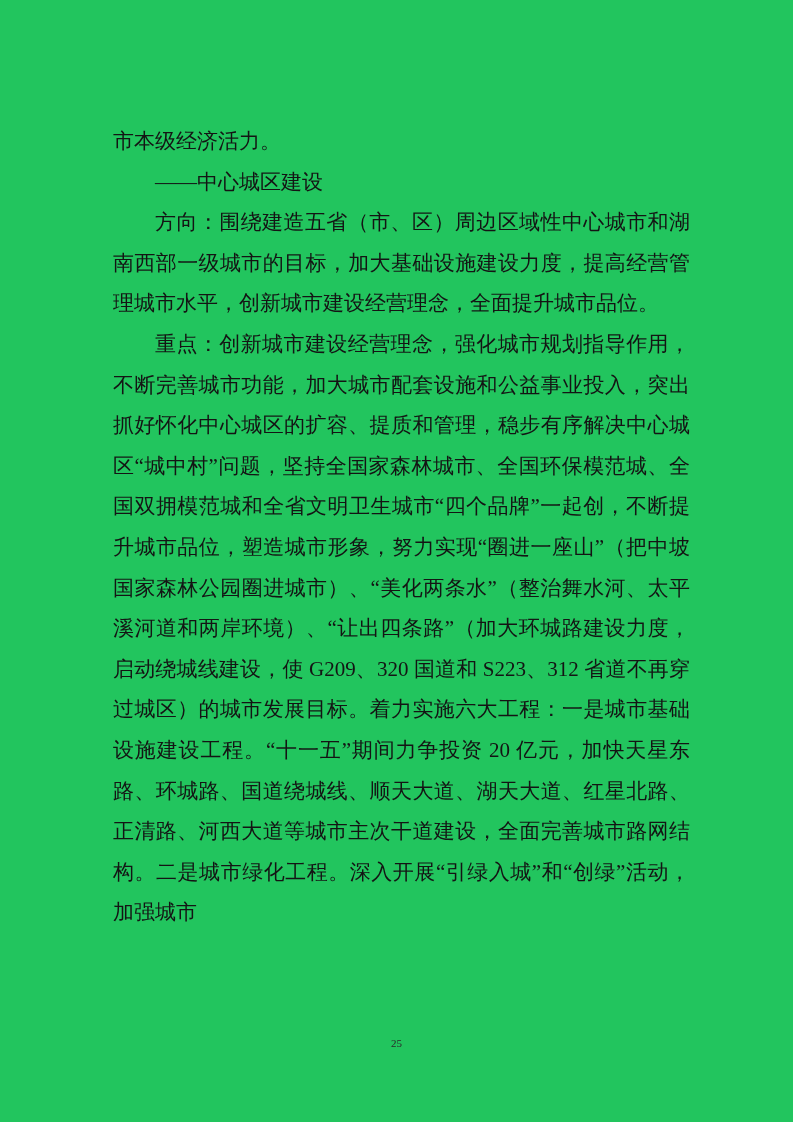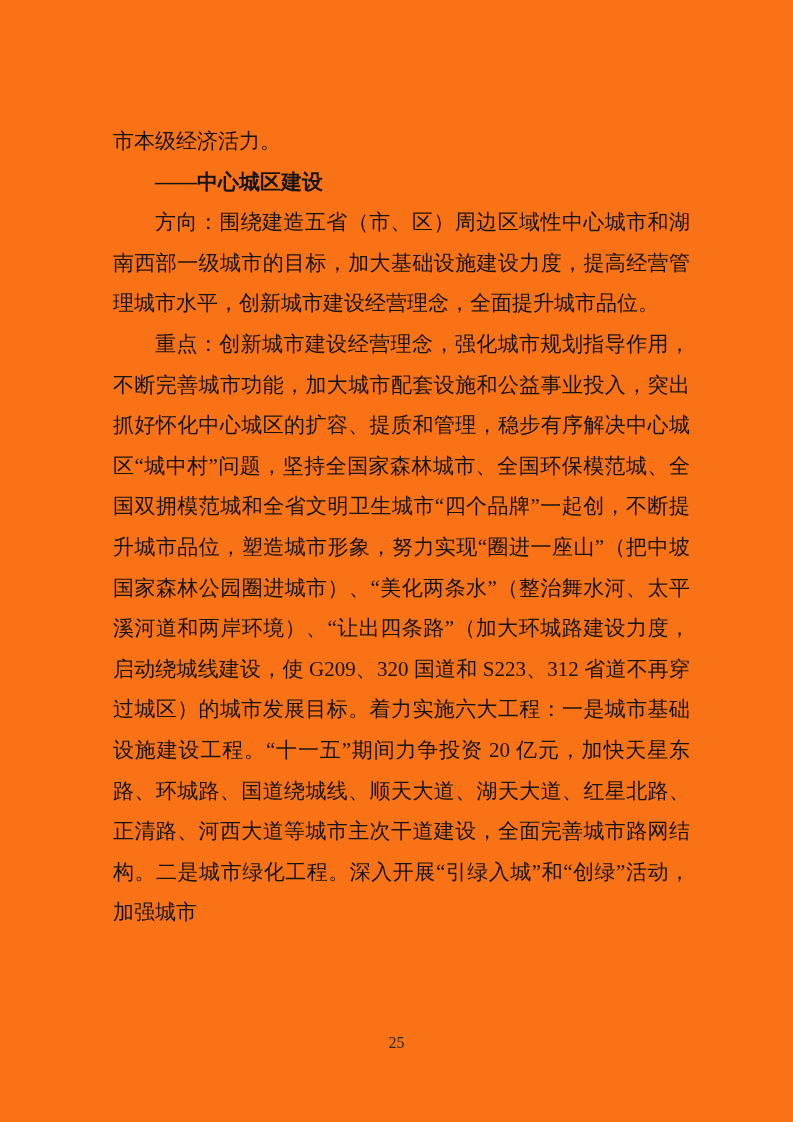--- a/index.html
+++ b/index.html
@@ -5,21 +5,21 @@
   html, body {
     margin: 0;
     padding: 0;
     background: #e8e8e8;
   }
   .page {
     position: relative;
     width: 793px;
     height: 1122px;
     margin: 0 auto;
-    background: #f97316;
+    background: #22c55e;
     overflow: hidden;
     font-family: "Liberation Serif", "DejaVu Serif", serif;
     color: #141414;
   }
   .content {
     position: absolute;
     top: 121px;
     left: 113px;
     width: 577px;
     font-size: 21px;
@@ -29,29 +29,29 @@
   }
   .content p {
     margin: 0;
     padding: 0;
   }
   .para-indent {
     text-indent: 2em;
   }
   .section-heading {
     text-indent: 2em;
-    font-weight: bold;
+    font-weight: normal;
   }
   .page-footer {
     position: absolute;
     top: 1034px;
     left: 0;
     width: 100%;
     text-align: center;
-    font-size: 16px;
+    font-size: 11px;
     line-height: 18px;
     color: #2a2a2a;
   }
 </style>
 </head>
 <body>
 
 <div class="page">
   <div class="content">
     <p class="para">市本级经济活力。</p>

